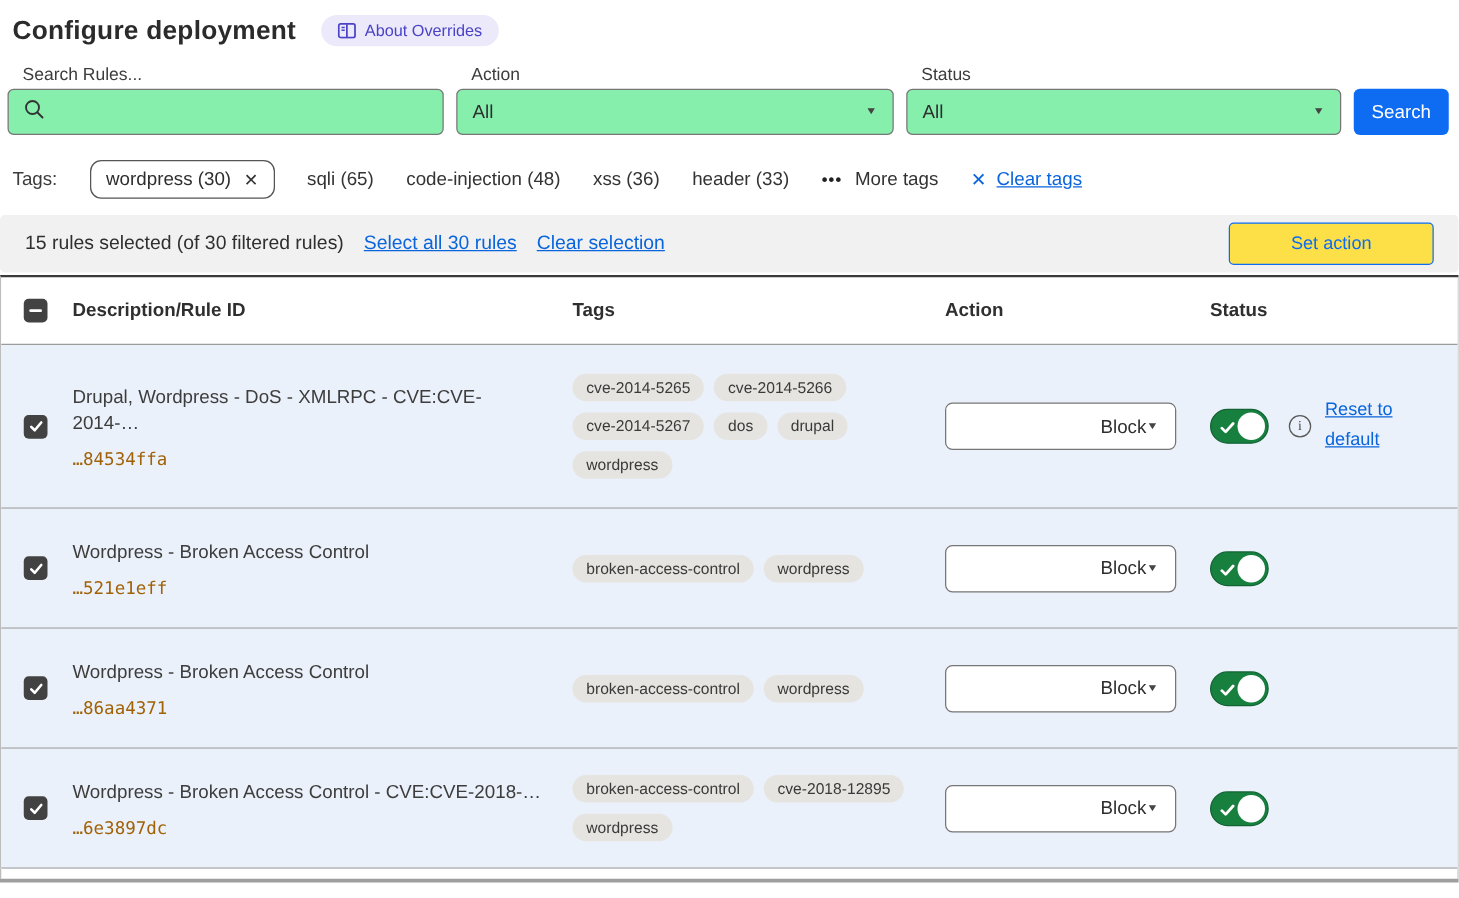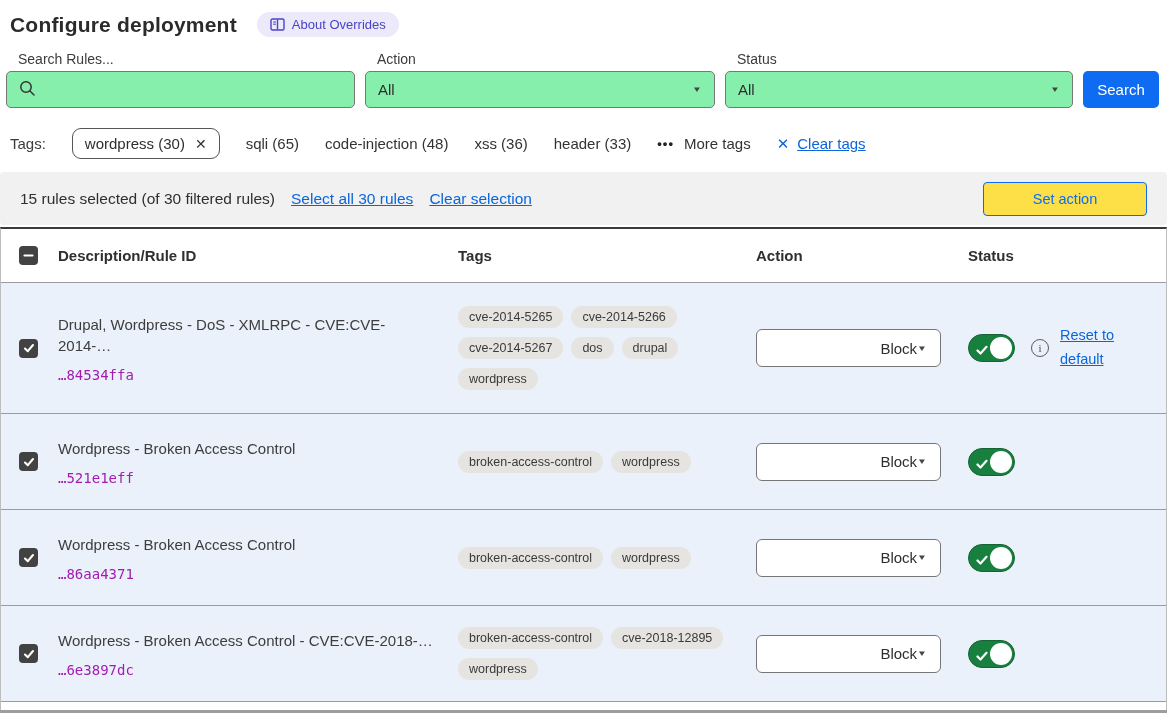--- a/index.html
+++ b/index.html
@@ -38,42 +38,42 @@
     padding:6px 12px; color:#2e2e2e; cursor:pointer;}
   .chip .x{font-size:14px; color:#333;}
   .tagname{color:#333; cursor:pointer;}
   .moretags{display:inline-flex; align-items:center; gap:10px; color:#333; cursor:pointer;}
   .dots{letter-spacing:1px; font-weight:700; color:#222; font-size:13px;}
   .cleartags{display:inline-flex; align-items:center; gap:8px; color:var(--link_blue); cursor:pointer;}
   .cleartags .x{font-size:15px;}
   .cleartags .txt{text-decoration:underline;}
 
   
-  .selbar{margin-top:13px; height:53px; background:var(--bar_gray); border-radius:4px;
+  .selbar{margin-top:13px; height:46px; background:var(--bar_gray); border-radius:4px;
     display:flex; align-items:center; padding:0 20px; gap:16px; font-size:15.5px; color:#2f2f2f;}
   .selbar .link{color:var(--link_blue); text-decoration:underline; cursor:pointer;}
   .selbar .spacer{flex:1;}
   .btn-outline{width:164px; height:34px; background:#fde047; border:1px solid var(--accent_blue);
     color:var(--accent_blue); border-radius:4px; font-size:14.5px; font-family:Liberation Sans, sans-serif; cursor:pointer;}
   .btn-outline + .btn-outline{margin-left:-5px;}
 
   
   .tbl{margin-top:2px; border-top:2px solid #3a3a3a; border-left:1px solid #bdbdbd;
     border-right:1px solid #bdbdbd;}
   .trow{display:grid; grid-template-columns:57px 400px 298px 200px 1fr; align-items:center;}
   .thead{background:#fff; min-height:54px; border-bottom:1px solid var(--border_gray);}
   .thead .th{font-size:15px; font-weight:700; color:#2f2f2f;}
   .cell-check{padding-left:18px;}
   .checkbox{width:19px; height:19px; background:var(--checkbox_dark); border-radius:4px;
     display:flex; align-items:center; justify-content:center; cursor:pointer;}
   .checkbox svg{display:block;}
   .rrow{background:var(--row_blue); border-bottom:1px solid var(--border_gray);}
   .r-tall{min-height:131px;} .r-std{min-height:96px;}
   .desc{font-size:15px; color:#3d3d3d; line-height:1.4; padding-right:20px;}
-  .rid{font-family:"DejaVu Sans Mono",monospace; font-size:14px; color:#a21caf; margin-top:11px;}
+  .rid{font-family:"DejaVu Sans Mono",monospace; font-size:14px; color:#a16207; margin-top:11px;}
   .pills{display:flex; flex-wrap:wrap; gap:9px 8px; width:290px; padding-right:10px;}
   .pill{background:var(--pill_bg); color:#3a3a3a; font-size:12.5px; padding:4px 11px;
     border-radius:11px; white-space:nowrap; cursor:default;}
   .actionsel{width:185px; height:38px; background:#fff; border:1px solid var(--input_border);
     border-radius:6px; display:flex; align-items:center; justify-content:flex-end;
     padding:0 13px; font-size:15px; color:#2e2e2e; cursor:pointer;}
   .statuscell{display:flex; align-items:center; padding-left:12px;}
   .toggle{position:relative; width:47px; height:28px; background:var(--toggle_green);
     border:1px solid var(--toggle_border); border-radius:14px; cursor:pointer; flex:0 0 auto;}
   .toggle .tick{position:absolute; left:7px; top:7px;}

